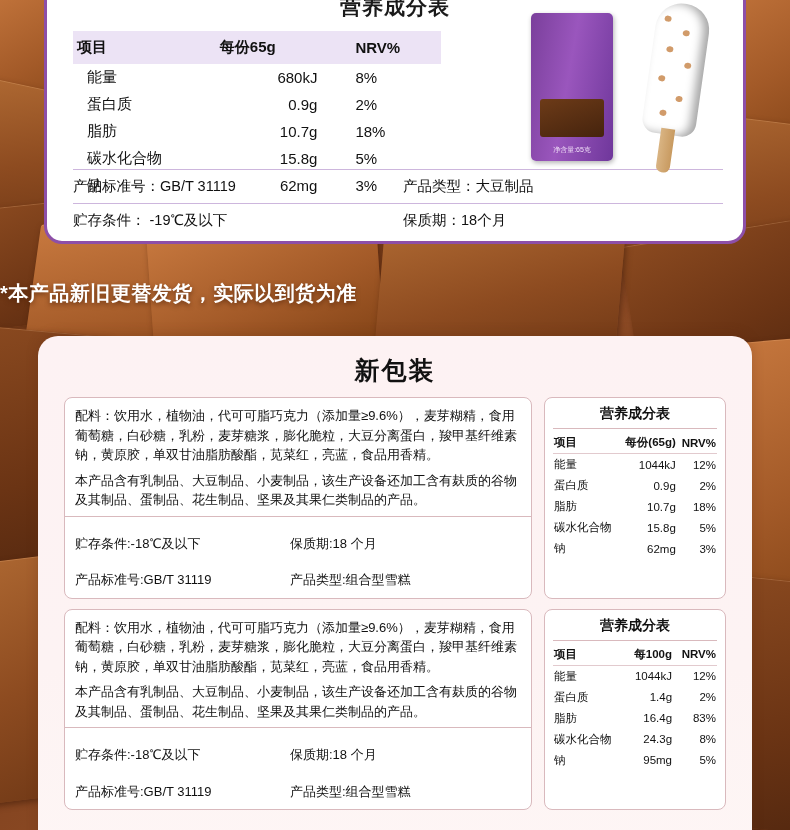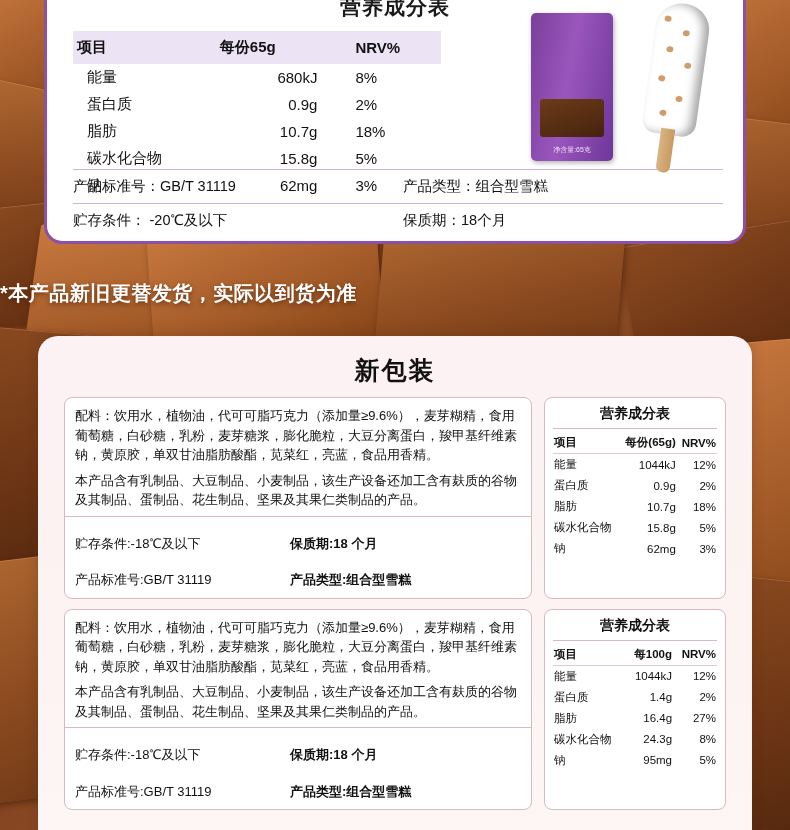--- a/index.html
+++ b/index.html
@@ -207,21 +207,21 @@
     padding: 8px 10px 8px 10px;
     box-sizing: border-box;
     font-size: 13px;
     color: #111;
     line-height: 1.5;
   }
   .ingr-box p { margin: 0 0 6px 0; }
   .ingr-box .divider { border-top: 1px solid #d9b9bd; margin: 4px -10px 6px -10px; }
   .ingr-box .meta-line { display: flex; margin-top: 17px; }
   .ingr-box .meta-line .a { width: 215px; }
-  .ingr-box .meta-line .b { flex: 1; font-weight: bold; }
+  .ingr-box .meta-line .b { flex: 1; }
 
   .nutri-box {
     width: 182px;
     flex: 0 0 182px;
     border: 1px solid #d9b9bd;
     border-radius: 8px;
     background: #fff;
     box-sizing: border-box;
     padding: 7px 8px 8px 8px;
   }
@@ -308,24 +308,24 @@
         <td class="c1">钠</td>
         <td class="c2">62mg</td>
         <td class="c3">3%</td>
       </tr>
     </tbody>
   </table>
 
   <div id="top-meta">
     <div class="row">
       <div class="cell-a">产品标准号：GB/T 31119</div>
-      <div class="cell-b">产品类型：组合型雪糕</div>
+      <div class="cell-b">产品类型：大豆制品</div>
     </div>
     <div class="row">
-      <div class="cell-a">贮存条件： -20℃及以下</div>
+      <div class="cell-a">贮存条件： -19℃及以下</div>
       <div class="cell-b">保质期：18个月</div>
     </div>
   </div>
 
   <div id="product-img">
     <div class="pkg">
       <div class="pkg-win"></div>
       <div class="pkg-txt">净含量:65克</div>
     </div>
     <div class="bar">
@@ -436,21 +436,21 @@
             <td class="n3">12%</td>
           </tr>
           <tr>
             <td class="n1">蛋白质</td>
             <td class="n2">1.4g</td>
             <td class="n3">2%</td>
           </tr>
           <tr>
             <td class="n1">脂肪</td>
             <td class="n2">16.4g</td>
-            <td class="n3">27%</td>
+            <td class="n3">83%</td>
           </tr>
           <tr>
             <td class="n1">碳水化合物</td>
             <td class="n2">24.3g</td>
             <td class="n3">8%</td>
           </tr>
           <tr>
             <td class="n1">钠</td>
             <td class="n2">95mg</td>
             <td class="n3">5%</td>

